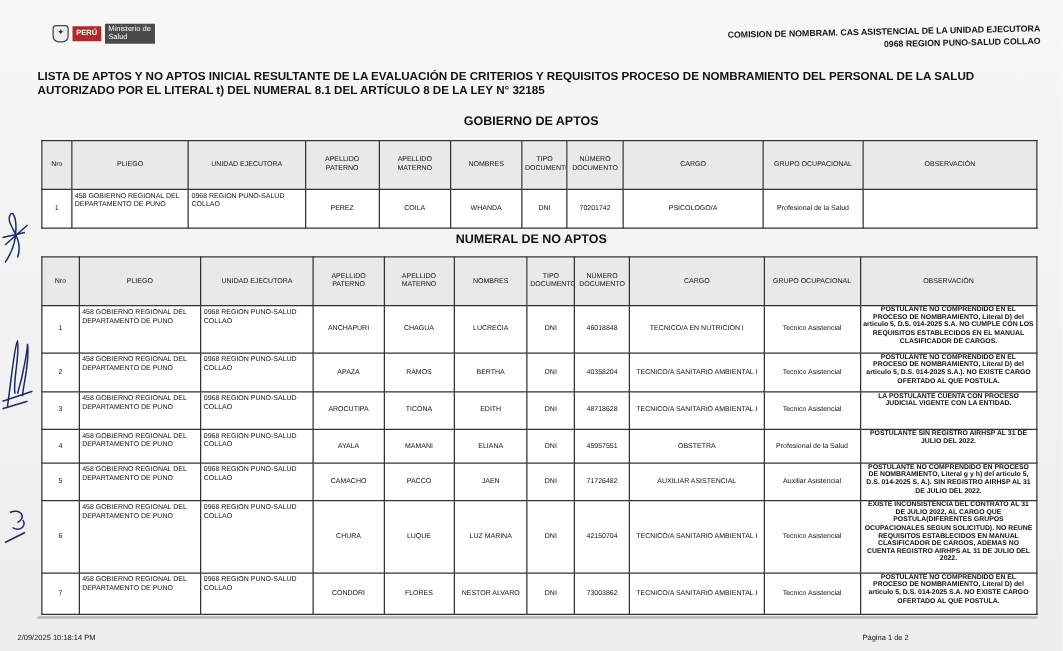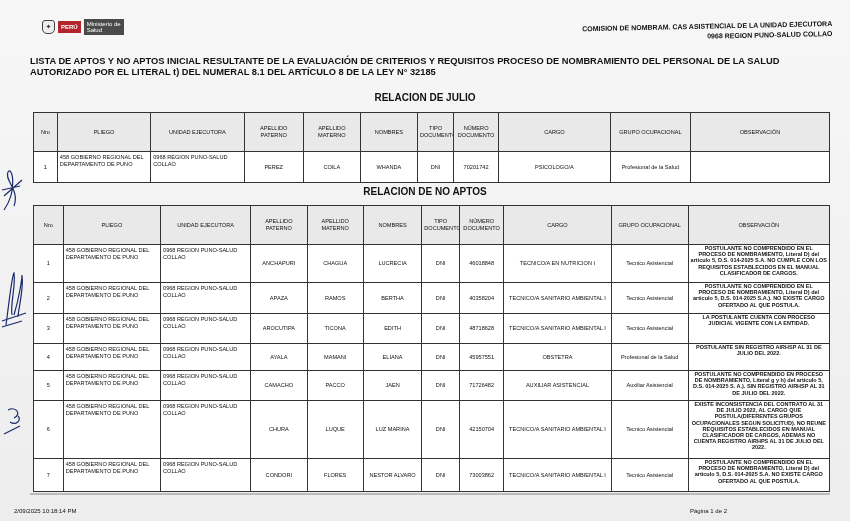--- a/index.html
+++ b/index.html
@@ -70,21 +70,21 @@
     <div class="minsa">Ministerio de Salud</div>
   </div>
 
   <div class="commission">
     <div>COMISION DE NOMBRAM. CAS ASISTENCIAL DE LA UNIDAD EJECUTORA</div>
     <div>0968 REGION PUNO-SALUD COLLAO</div>
   </div>
 
   <div class="main-title">LISTA DE APTOS Y NO APTOS INICIAL RESULTANTE DE LA EVALUACIÓN DE CRITERIOS Y REQUISITOS PROCESO DE NOMBRAMIENTO DEL PERSONAL DE LA SALUD AUTORIZADO POR EL LITERAL t) DEL NUMERAL 8.1 DEL ARTÍCULO 8 DE LA LEY N° 32185</div>
 
-  <div class="section-title" style="top:92px;">RELACION DE JULIO</div>
+  <div class="section-title" style="top:92px;">GOBIERNO DE APTOS</div>
 
   <table id="tbl-aptos" style="left:33px; top:112px; width:797px;">
     <colgroup>
       <col style="width:23px">
         <col style="width:90px">
         <col style="width:90px">
         <col style="width:57px">
         <col style="width:55px">
         <col style="width:55px">
         <col style="width:35px">
@@ -118,21 +118,21 @@
           <td>WHANDA</td>
           <td>DNI</td>
           <td>70201742</td>
           <td>PSICOLOGO/A</td>
           <td>Profesional de la Salud</td>
           <td class="obs"></td>
         </tr>
       </tbody>
   </table>
 
-  <div class="section-title" style="top:186px;">RELACION DE NO APTOS</div>
+  <div class="section-title" style="top:186px;">NUMERAL DE NO APTOS</div>
 
   <table id="tbl-noaptos" style="left:33px; top:205px; width:797px;">
     <colgroup>
       <col style="width:29px">
         <col style="width:95px">
         <col style="width:88px">
         <col style="width:55px">
         <col style="width:55px">
         <col style="width:57px">
         <col style="width:37px">

